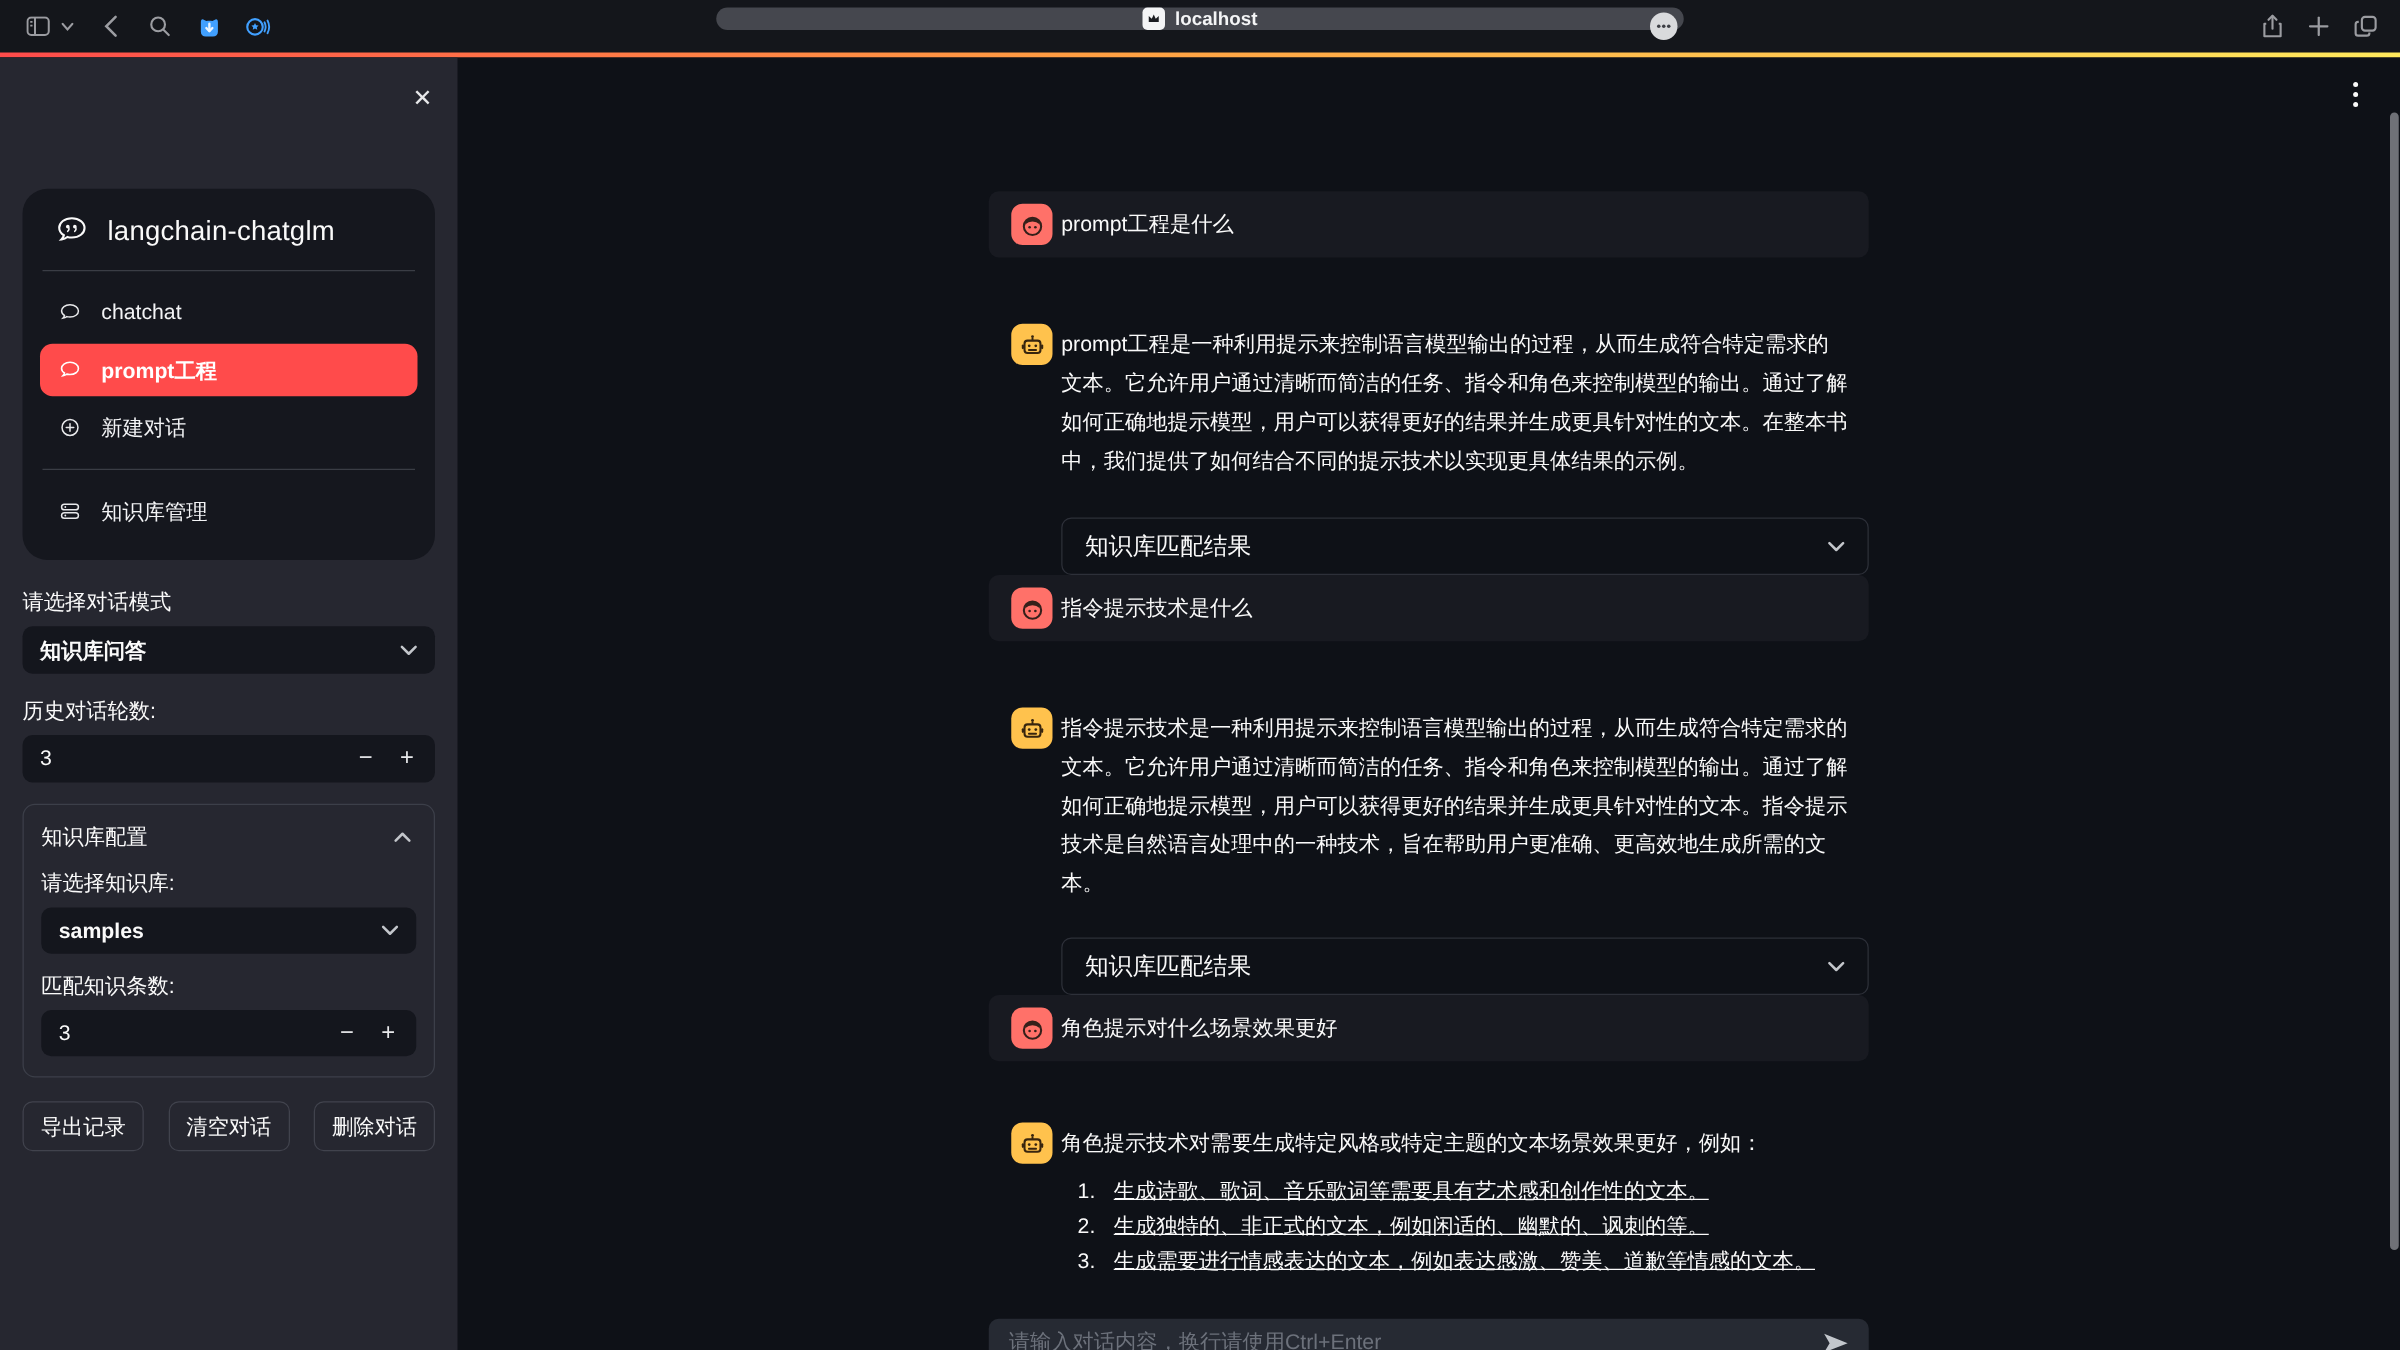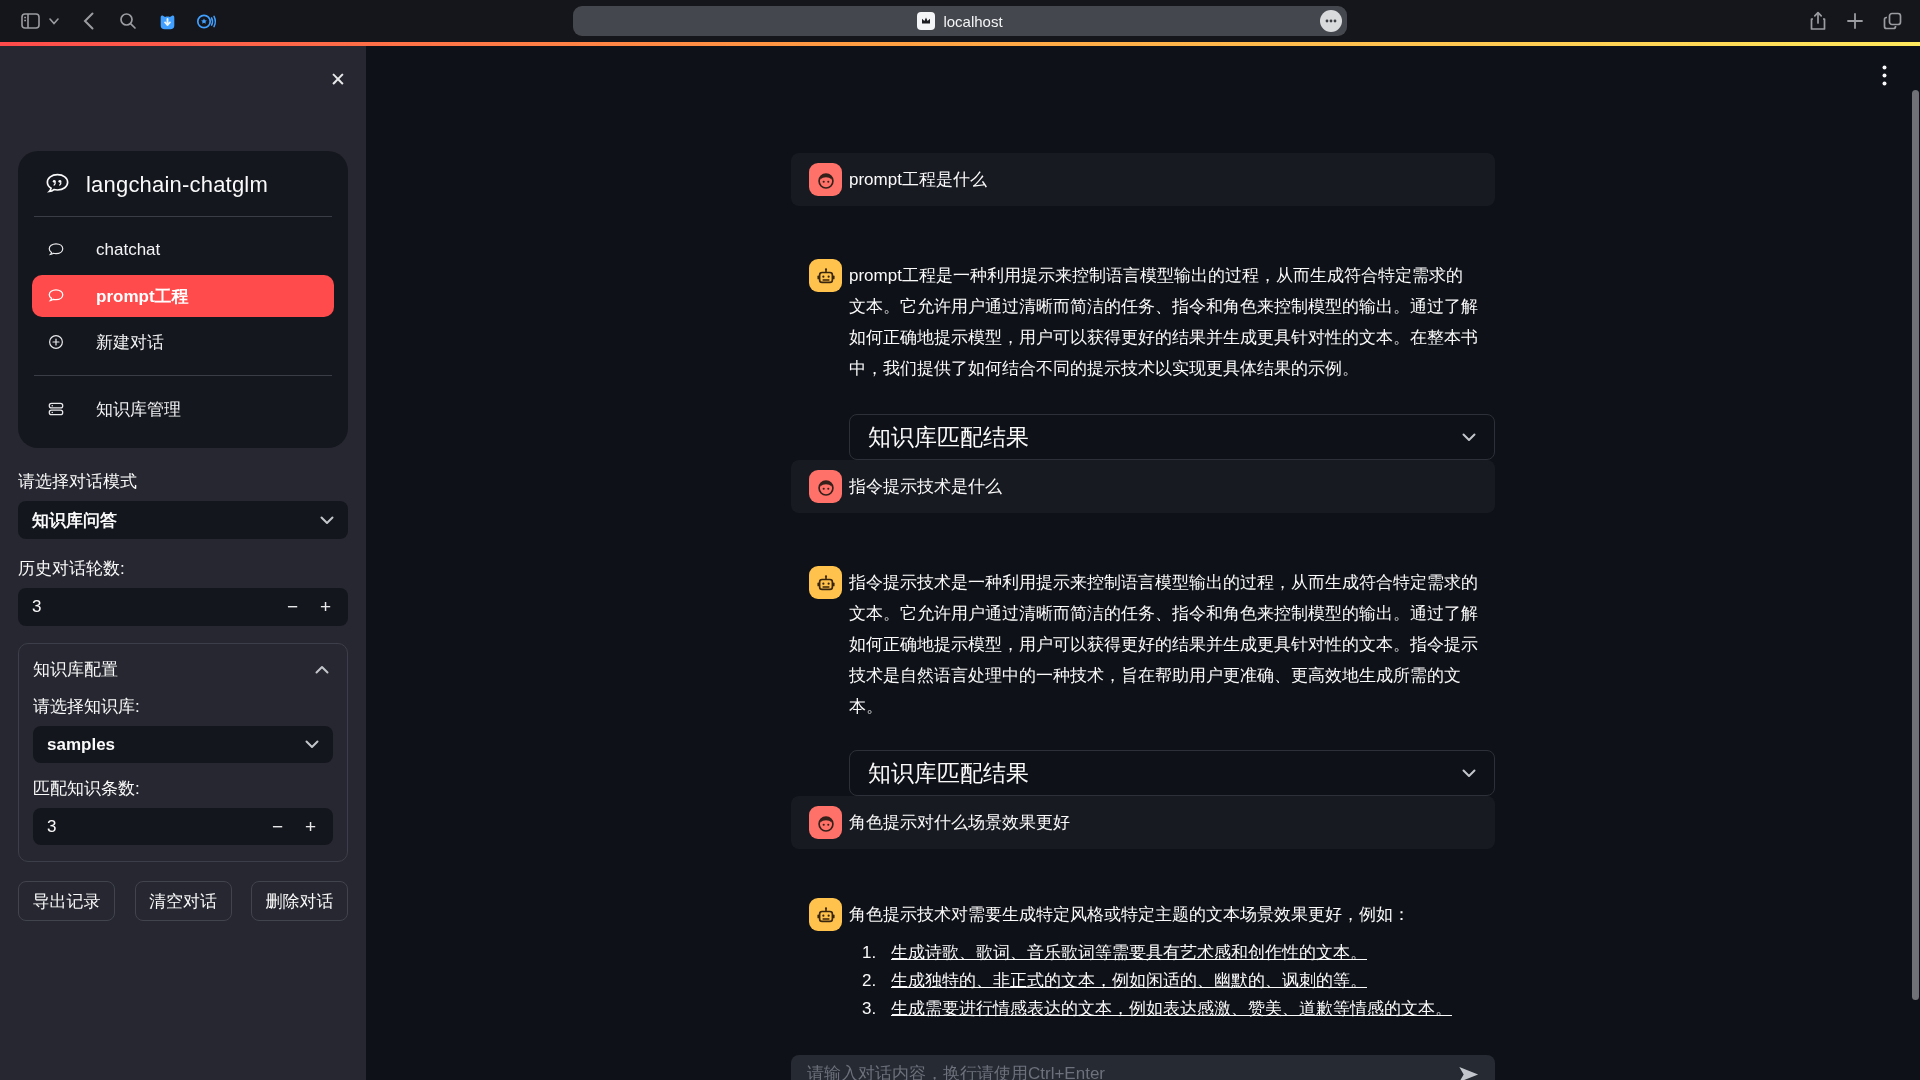--- a/index.html
+++ b/index.html
@@ -13,40 +13,40 @@
   html,body{background:#000;}
   body{font-family:"Liberation Sans","DejaVu Sans",sans-serif; color:var(--text);}
   .screen{position:relative; width:1920px; height:1080px; overflow:hidden; background:var(--page-bg);}
 
   
   .chrome{position:absolute; left:0; top:0; width:1920px; height:42px; background:var(--chrome-bg);}
   .chrome-left{position:absolute; left:18px; top:0; height:42px; display:flex; align-items:center;}
   .tbtn{display:flex; align-items:center; justify-content:center; background:none; border:none; cursor:default; padding:0;}
   .decoration{position:absolute; left:0; top:42px; width:1920px; height:4px;
     background:linear-gradient(90deg,var(--decoration-start) 0%,var(--decoration-mid) 45%,var(--decoration-end) 100%);}
-  .urlbar{position:absolute; left:573px; top:6px; width:774px; height:30px; border-radius:9px;
-    background:var(--urlbar-bg); display:flex; align-items:center; justify-content:center; gap:8px;}
+  .urlbar{position:absolute; left:573px; top:6px; width:774px; height:18px; border-radius:9px;
+    background:var(--urlbar-bg); display:flex; align-items:center; justify-content:center; gap:8px;font-weight:bold;}
   .favicon{width:18px; height:18px; border-radius:4px; background:#f4f5f6; display:flex; align-items:center; justify-content:center;}
   .url-text{font-size:15px; color:#f4f5f6;}
   .url-more{position:absolute; right:5px; top:4px; width:22px; height:22px; border-radius:50%;
     background:#d9dadc; border:none; display:flex; align-items:center; justify-content:center;}
   .chrome-right{position:absolute; right:18px; top:0; height:42px; display:flex; align-items:center; gap:20px;}
 
   
   .app{position:absolute; left:0; top:46px; width:1920px; height:1034px; background:var(--page-bg);}
 
   
   .sidebar{position:absolute; left:0; top:0; width:366px; height:1034px; background:var(--sidebar-bg); padding:0 18px;}
   .sidebar-close{position:absolute; top:20px; right:14px; width:28px; height:28px; background:none; border:none;
     color:#e8e9eb; font-size:19px; line-height:28px; text-align:center;}
   .menu-card{margin-top:105px; background:var(--card-bg); border-radius:20px; padding:16px 14px 18px;}
   .menu-title{display:flex; align-items:center; gap:15px; padding:4px 0 6px 12px;}
   .menu-title .t{font-size:22px; color:#fafafa; letter-spacing:.2px;}
   .menu-divider{border:none; border-top:1px solid #3a3d45; margin:12px 2px;}
-  .menu-item{display:flex; align-items:center; gap:30px; height:42px; padding:0 14px; border-radius:10px;
+  .menu-item{display:flex; align-items:center; gap:15px; height:42px; padding:0 14px; border-radius:10px;
     font-size:17px; color:#f3f4f6; margin-bottom:4px;}
   .menu-item.selected{background:var(--accent); font-weight:bold; color:#fff;}
   .menu-item .mi{width:20px; display:flex; justify-content:center;}
 
   .side-label{font-size:17px; color:#fafafa; margin-top:22px;}
   .selectbox{margin-top:8px; height:38px; background:var(--widget-bg); border-radius:8px;
     display:flex; align-items:center; padding:0 14px; font-size:17px;font-weight:bold;}
   .selectbox .chev{margin-left:auto;}
   .numinput{margin-top:8px; height:38px; background:var(--widget-bg); border-radius:8px;
     display:flex; align-items:center; padding:0 6px 0 14px; font-size:17px;}
@@ -70,21 +70,21 @@
 
   .chat-col{width:704px; margin:0 auto; padding-top:107px;}
   .msg{display:flex; gap:7px; padding:10px 16px 10px 18px;}
   .msg.user{background:var(--user-msg-bg); border-radius:8px;}
   .avatar{width:33px; height:33px; border-radius:9px; flex-shrink:0; display:flex; align-items:center; justify-content:center;}
   .avatar.user{background:var(--user-avatar);}
   .avatar.bot{background:var(--bot-avatar);}
   .mtext{font-size:17px; line-height:31px; color:#fafafa; padding-top:1px;}
   .mb43{margin-bottom:43px;} .mb40{margin-bottom:40px;} .mb39{margin-bottom:39px;}
   .kb-match{margin:20px 0 0 58px; height:46px; border:1px solid var(--chat-border); border-radius:8px;
-    display:flex; align-items:center; padding:0 18px; font-size:23px; color:#fafafa;}
+    display:flex; align-items:center; padding:0 18px; font-size:19px; color:#fafafa;}
   .kb-match .chev{margin-left:auto;}
   .kb-match.tight{margin-top:18px;}
   .mlist{margin:9px 0 0 0; padding-left:32px;text-decoration:underline;}
   .mlist li{font-size:17px; line-height:28px; color:#fafafa; padding-left:10px;}
   .chat-input{margin-top:22px; height:38px; background:#262a33; border-radius:8px;
     display:flex; align-items:center; padding:0 16px;}
   .chat-input input{flex:1; background:none; border:none; outline:none; font-size:17px;
     color:#fafafa; font-family:inherit;}
   .chat-input input::placeholder{color:#6c717b;}
   .send-btn{background:none; border:none; display:flex; align-items:center; margin-left:12px;}

